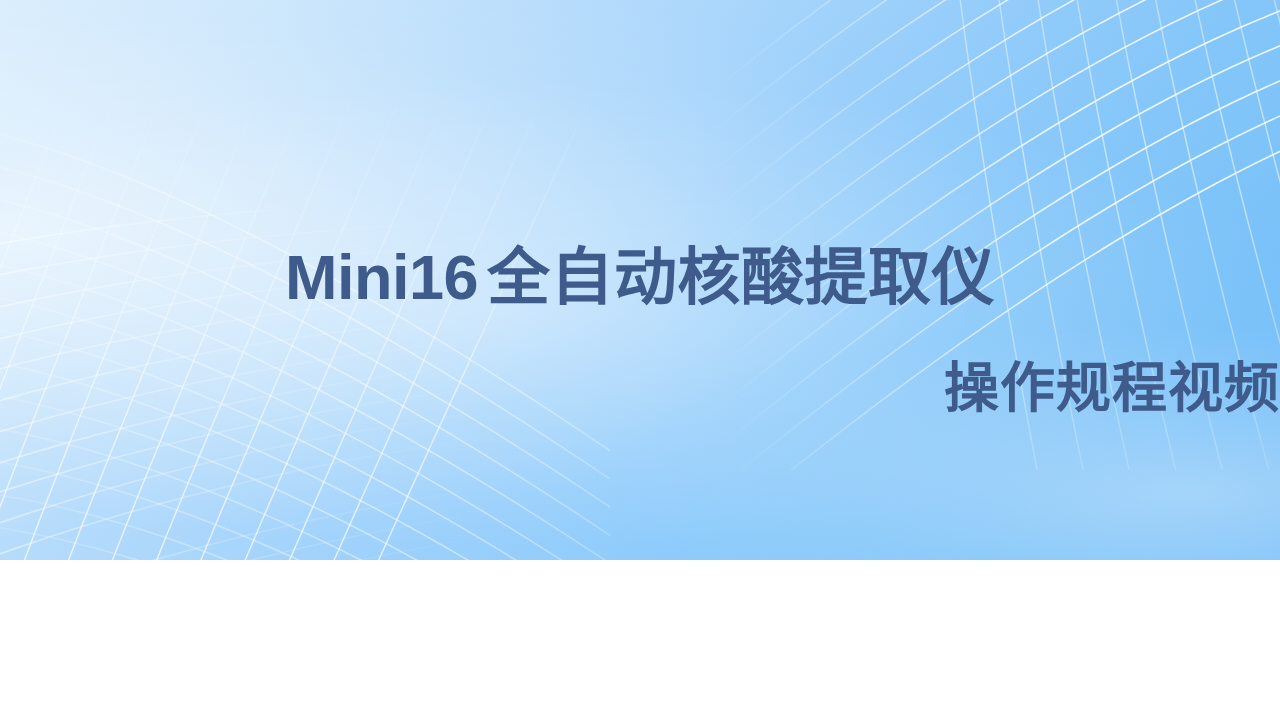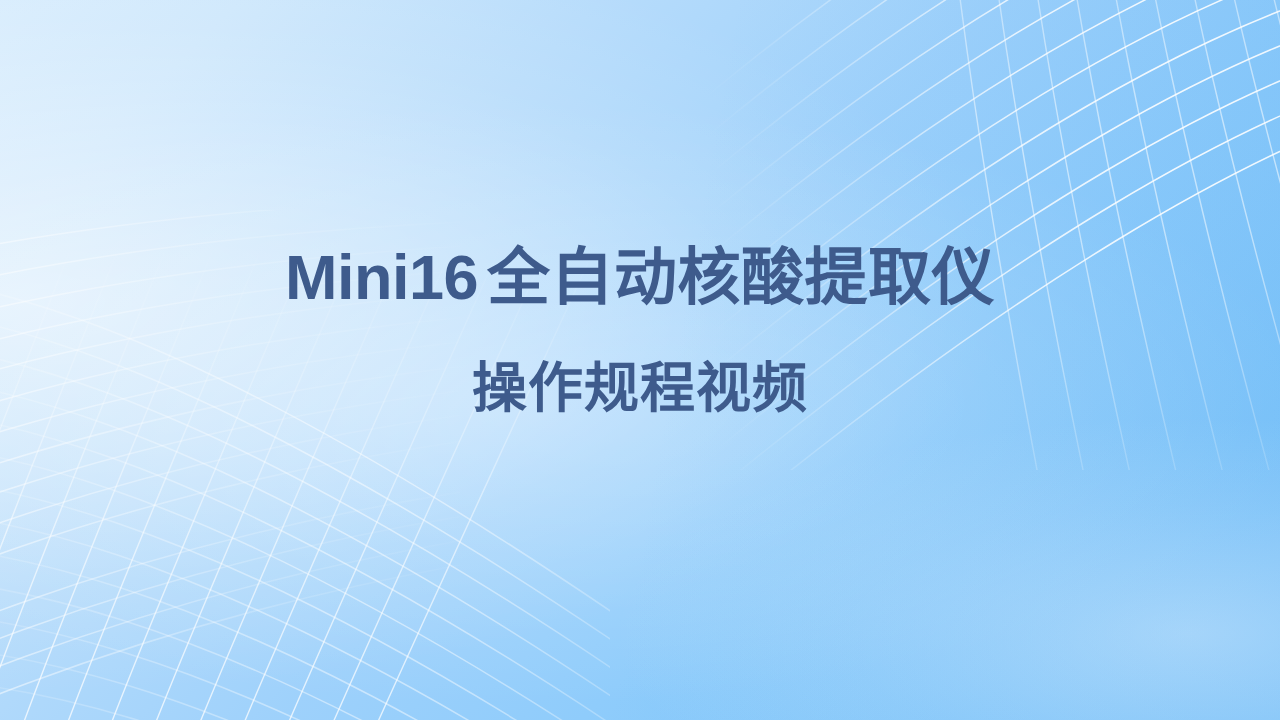--- a/index.html
+++ b/index.html
@@ -4,21 +4,21 @@
 <title>Mini16</title>
 <style>
   html, body {
     margin: 0;
     padding: 0;
     background: #ffffff;
   }
   #slide {
     position: relative;
     width: 1280px;
-    height: 720px;
+    height: 560px;
     overflow: hidden;
     font-family: "Liberation Sans", "DejaVu Sans", sans-serif;
     background: #bef264;
   }
   
   .bg-base {
     position: absolute;
     inset: 0;
     background:
       linear-gradient(135deg,
@@ -115,20 +115,21 @@
   }
   .subline {
     margin: 0;
     padding-top: 52px;
     font-size: 55px;
     font-weight: 700;
     letter-spacing: 1px;
     line-height: 1.0;
     color: #3e5b8c;
     white-space: nowrap;
+    text-align: right;
   }
 </style>
 </head>
 <body>
 
 <div id="slide">
 
   <div class="bg-base"></div>
   <div class="bg-sheen-left"></div>
   <div class="bg-sheen-center"></div>

